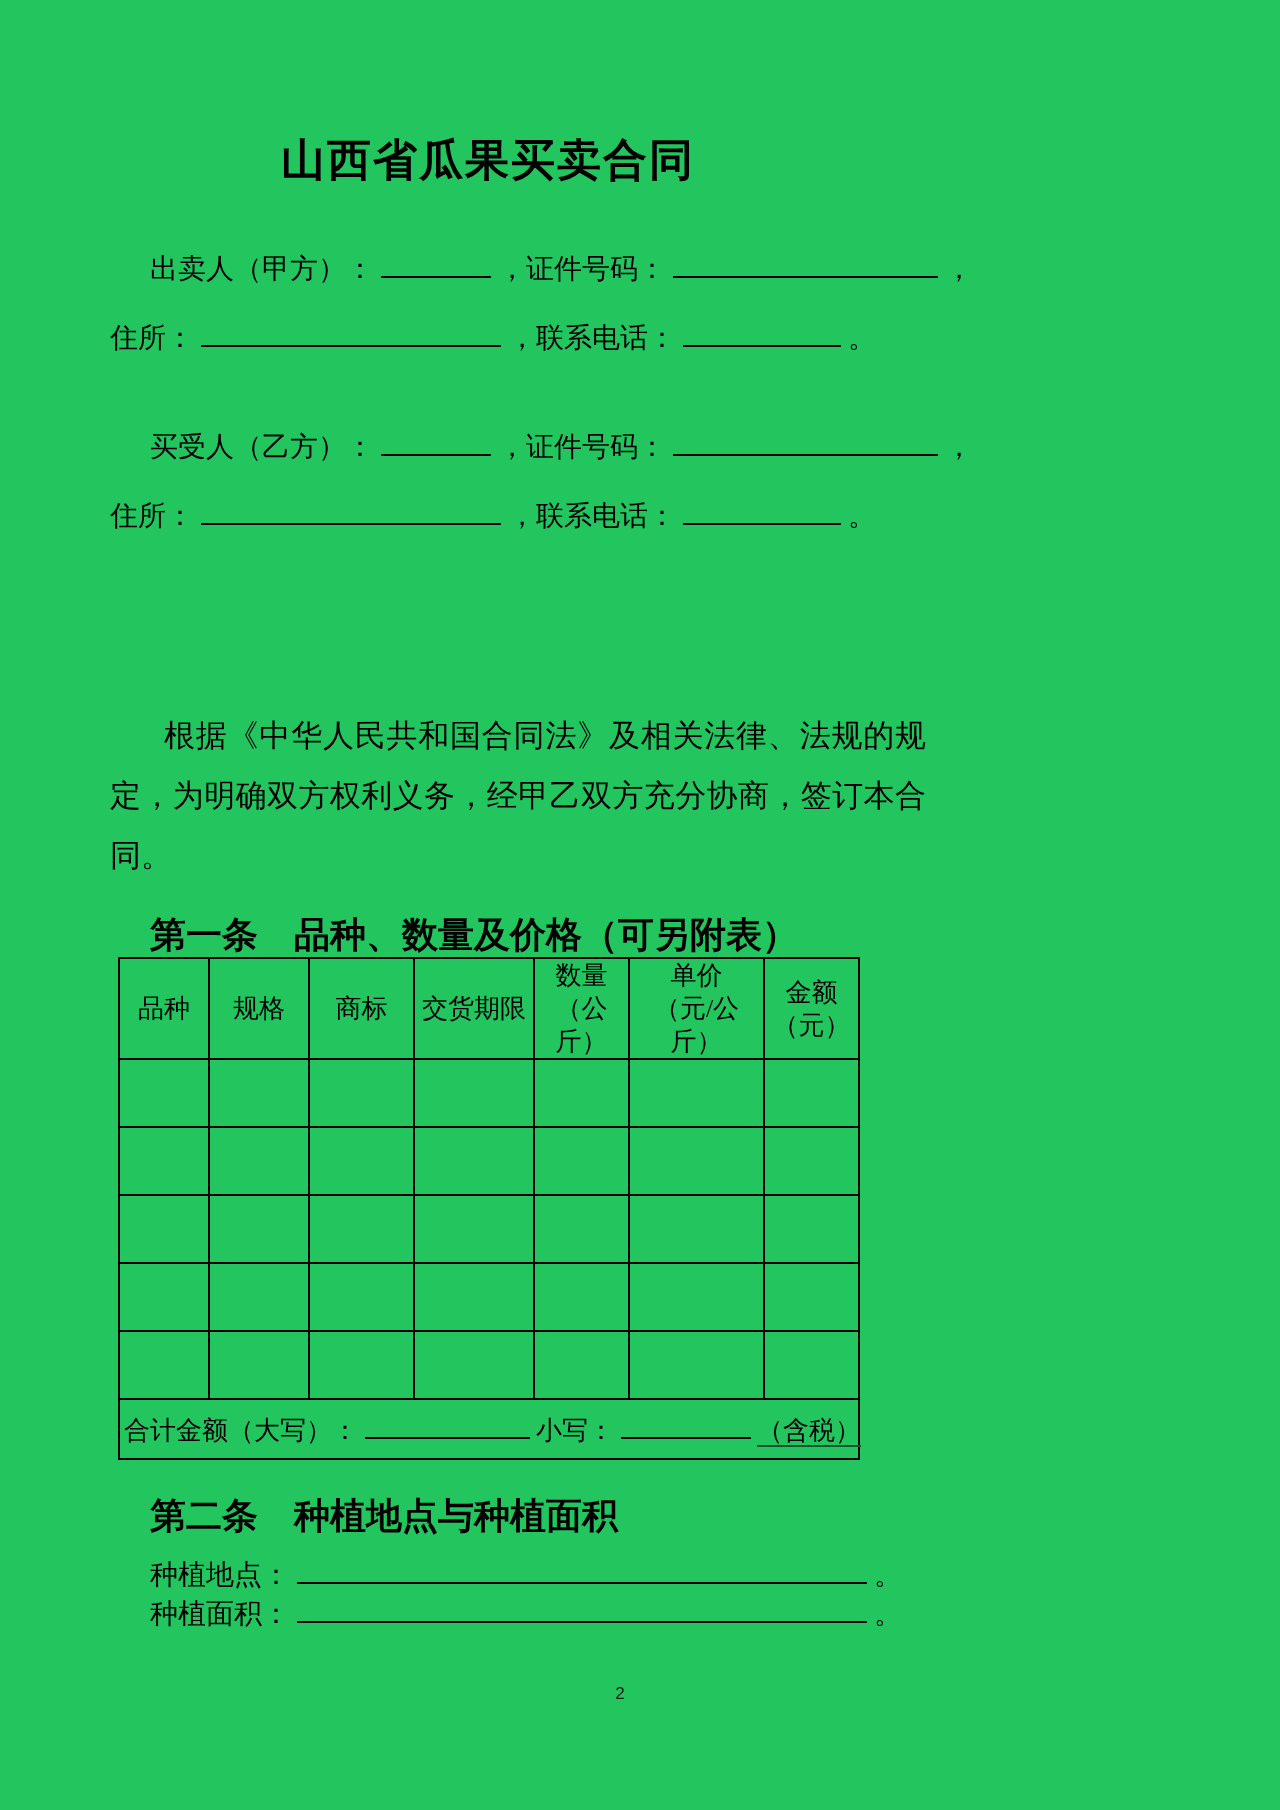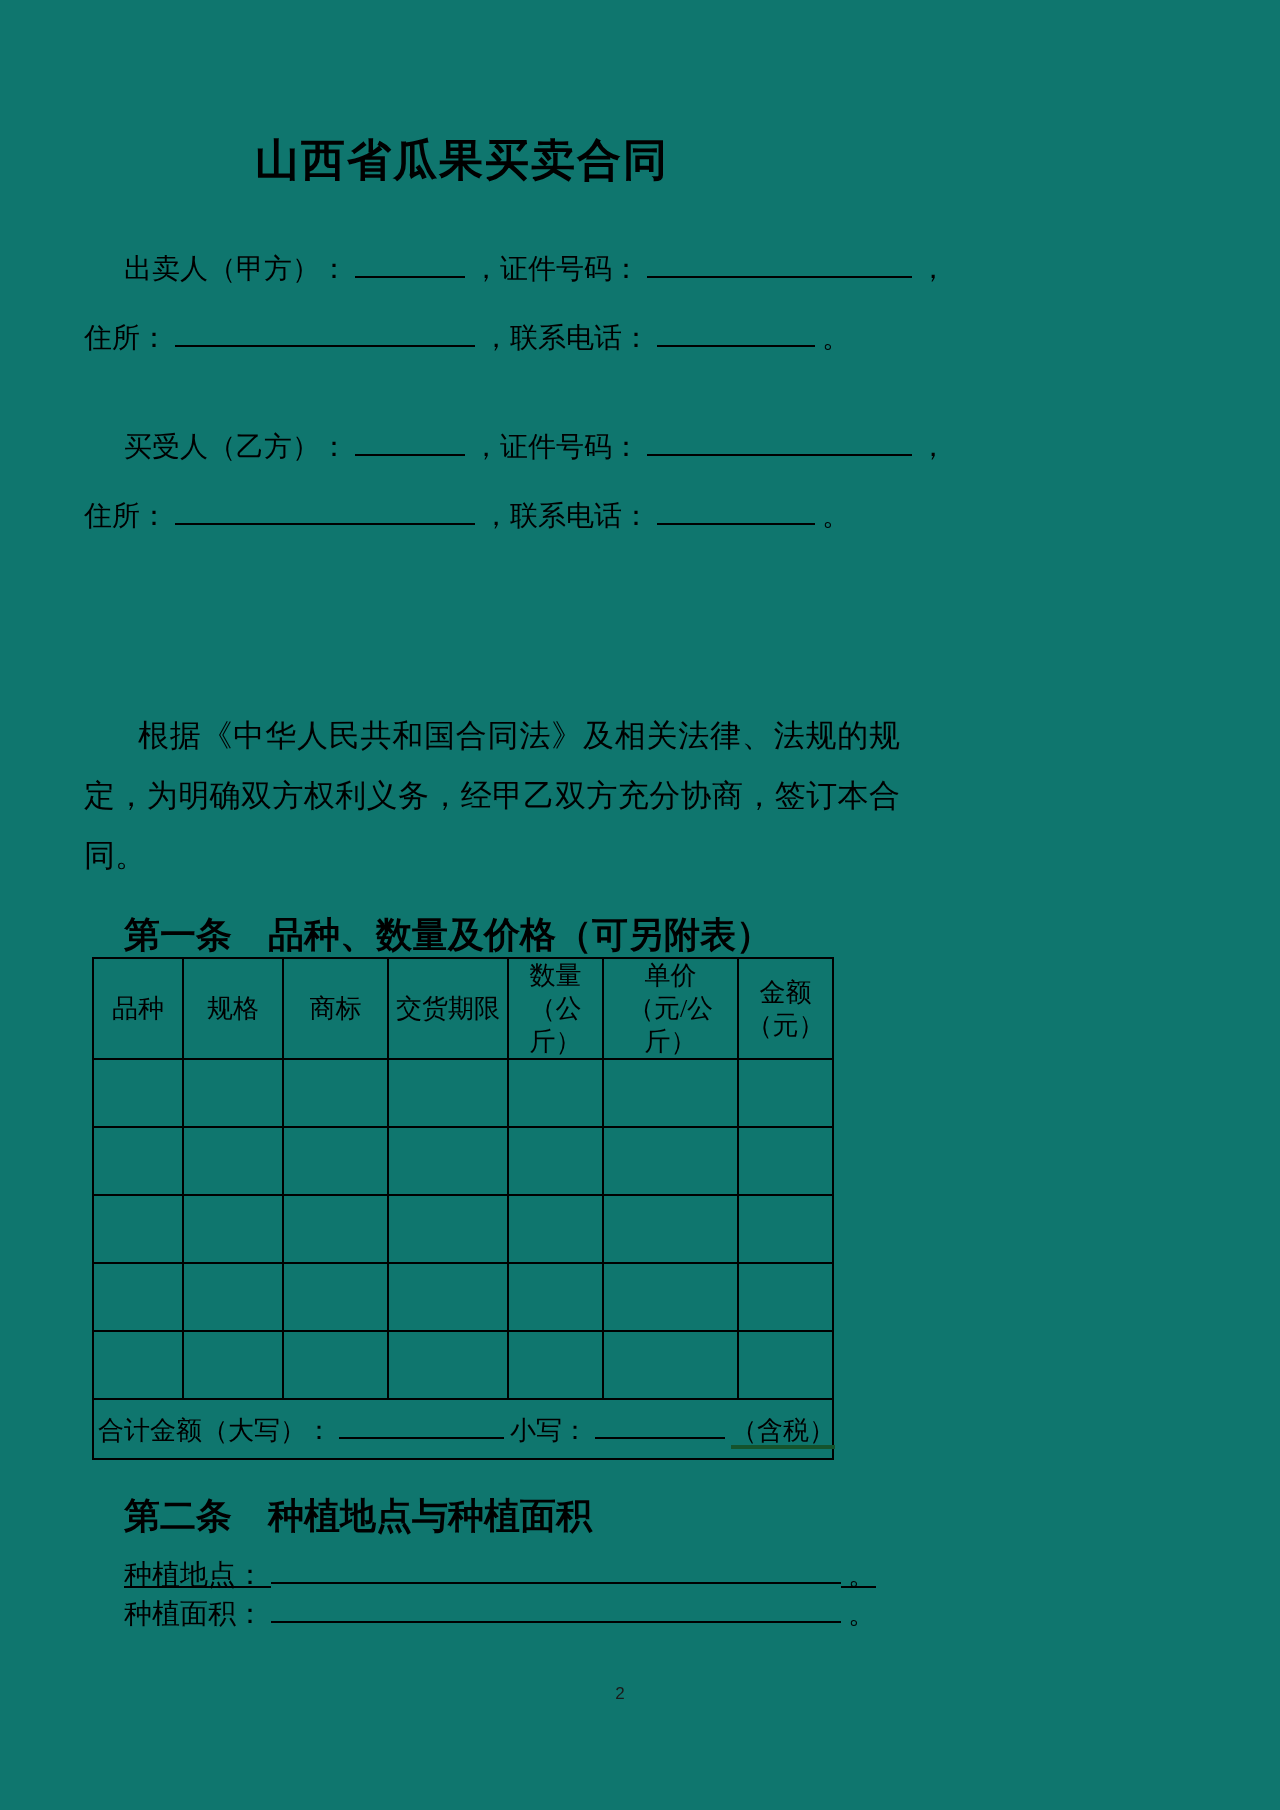--- a/index.html
+++ b/index.html
@@ -1,24 +1,24 @@
 <!DOCTYPE html>
 <html><head>
 <meta charset="utf-8">
 <style>
   html, body { margin:0; padding:0; background:#ffffff; }
   .page {
     position: relative;
     width: 1280px;
     height: 1810px;
     box-sizing: border-box;
-    background:#0f766e;
+    background:#22c55e;
     color:#000;
     font-family: "Liberation Serif", "DejaVu Serif", serif;
-    padding: 132px 0 0 84px;
+    padding: 132px 0 0 110px;
     overflow: hidden;
   }
   .title {
     width: 756px;
     margin: 0;
     text-align: center;
     font-size: 44px;
     line-height: 58px;
     font-weight: bold;
     letter-spacing: 2px;
@@ -54,21 +54,21 @@
     text-indent: 54px;
   }
   .heading {
     font-size: 36px;
     line-height: 36px;
     font-weight: bold;
   }
   .mt-h1 { margin-top: 14px; }
   .mt-h2 { margin-top: 38px; }
   .mt-h3 { margin-top: 34px; }
-  .mt-loc1 { margin-top: 20px; text-decoration: underline; }
+  .mt-loc1 { margin-top: 20px; }
   .mt-loc2 { }
   .goods-table {
     margin: 4px 0 0 8px;
     border-collapse: collapse;
     table-layout: fixed;
     width: 740px;
     font-size: 26px;
   }
   .goods-table td {
     border: 2px solid #000;
@@ -82,21 +82,21 @@
     height: 70px;
     font-weight: normal;
   }
   .goods-table .empty-cell { height: 66px; }
   .goods-table .summary-cell {
     height: 58px;
     vertical-align: middle;
     padding-left: 4px;
     white-space: nowrap;
   }
-  .underlined { border-bottom: 4px solid #14532d; }
+  .underlined { border-bottom: 2px solid #14532d; }
   .page-number {
     position: absolute;
     top: 1684px;
     left: 0;
     width: 1240px;
     text-align: center;
     font-size: 17px;
     font-family: "Liberation Sans", sans-serif;
     color: #1a1a1a;
   }

